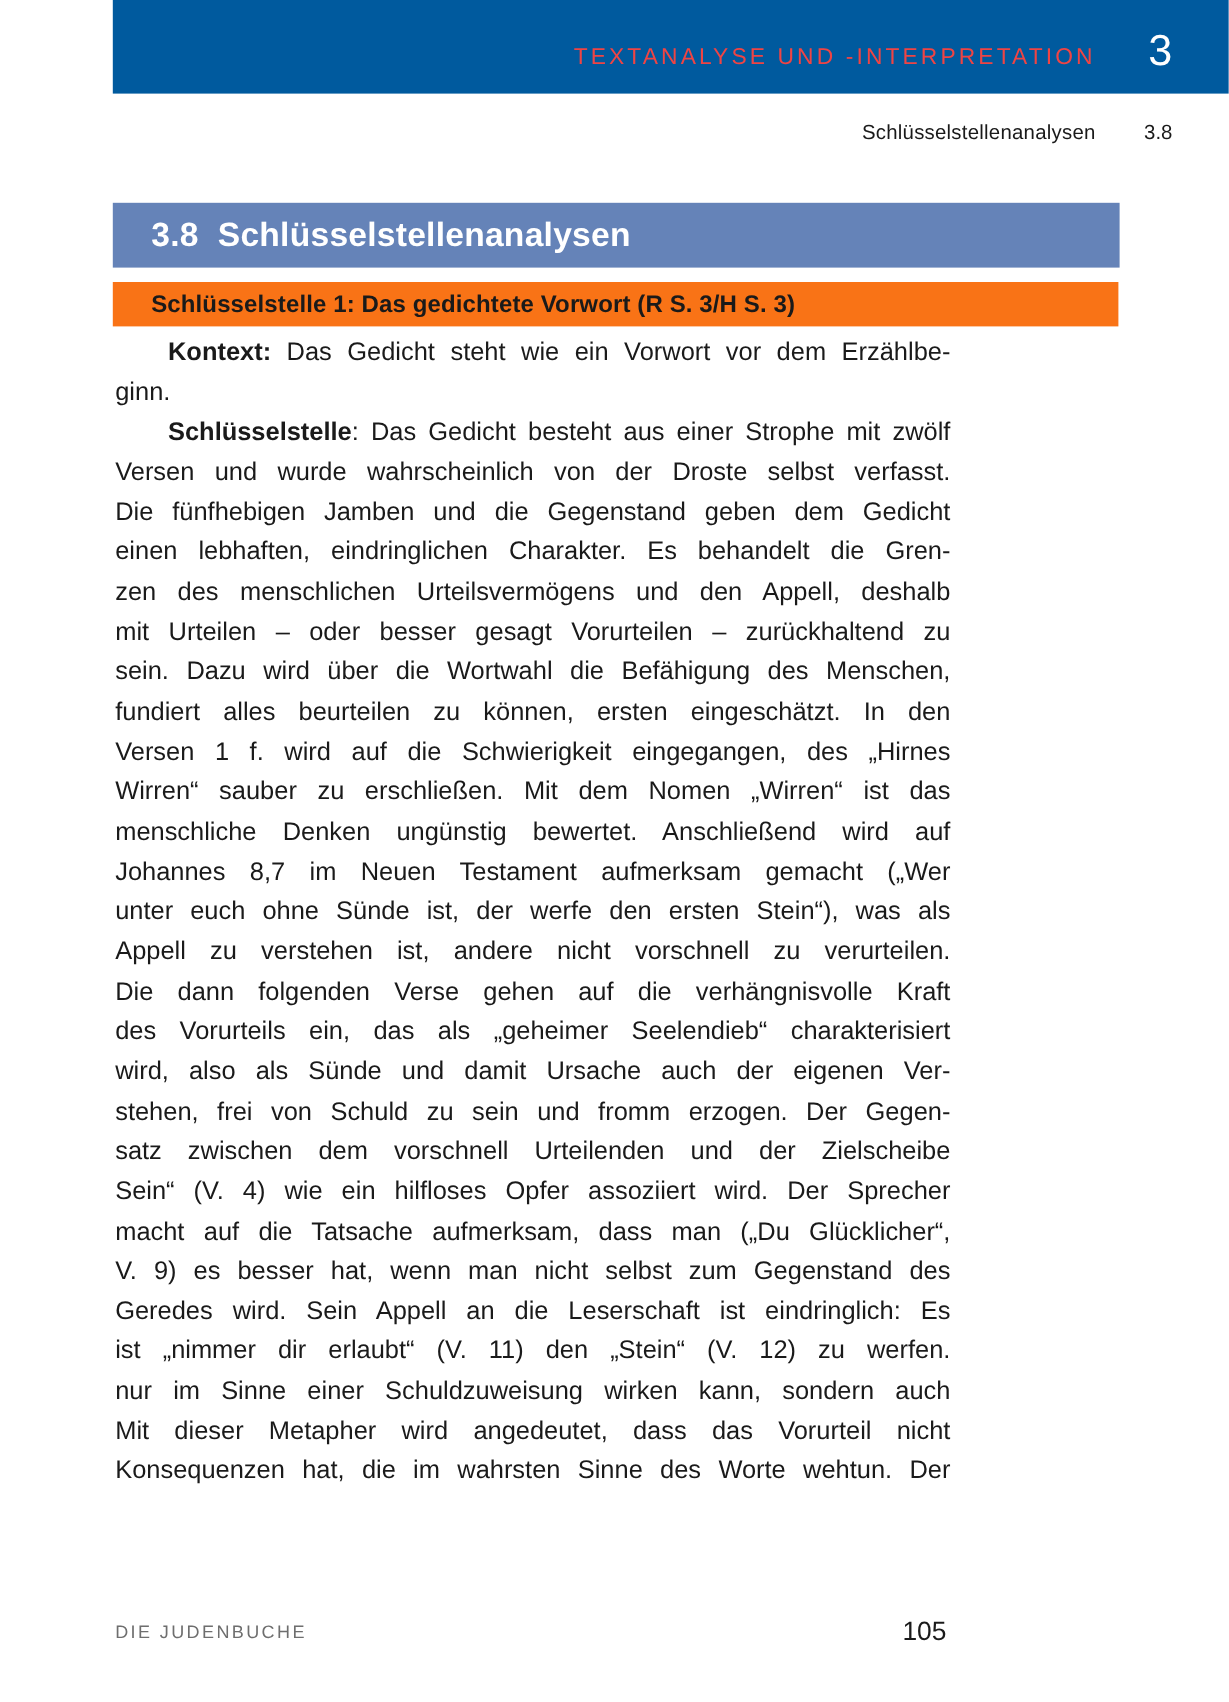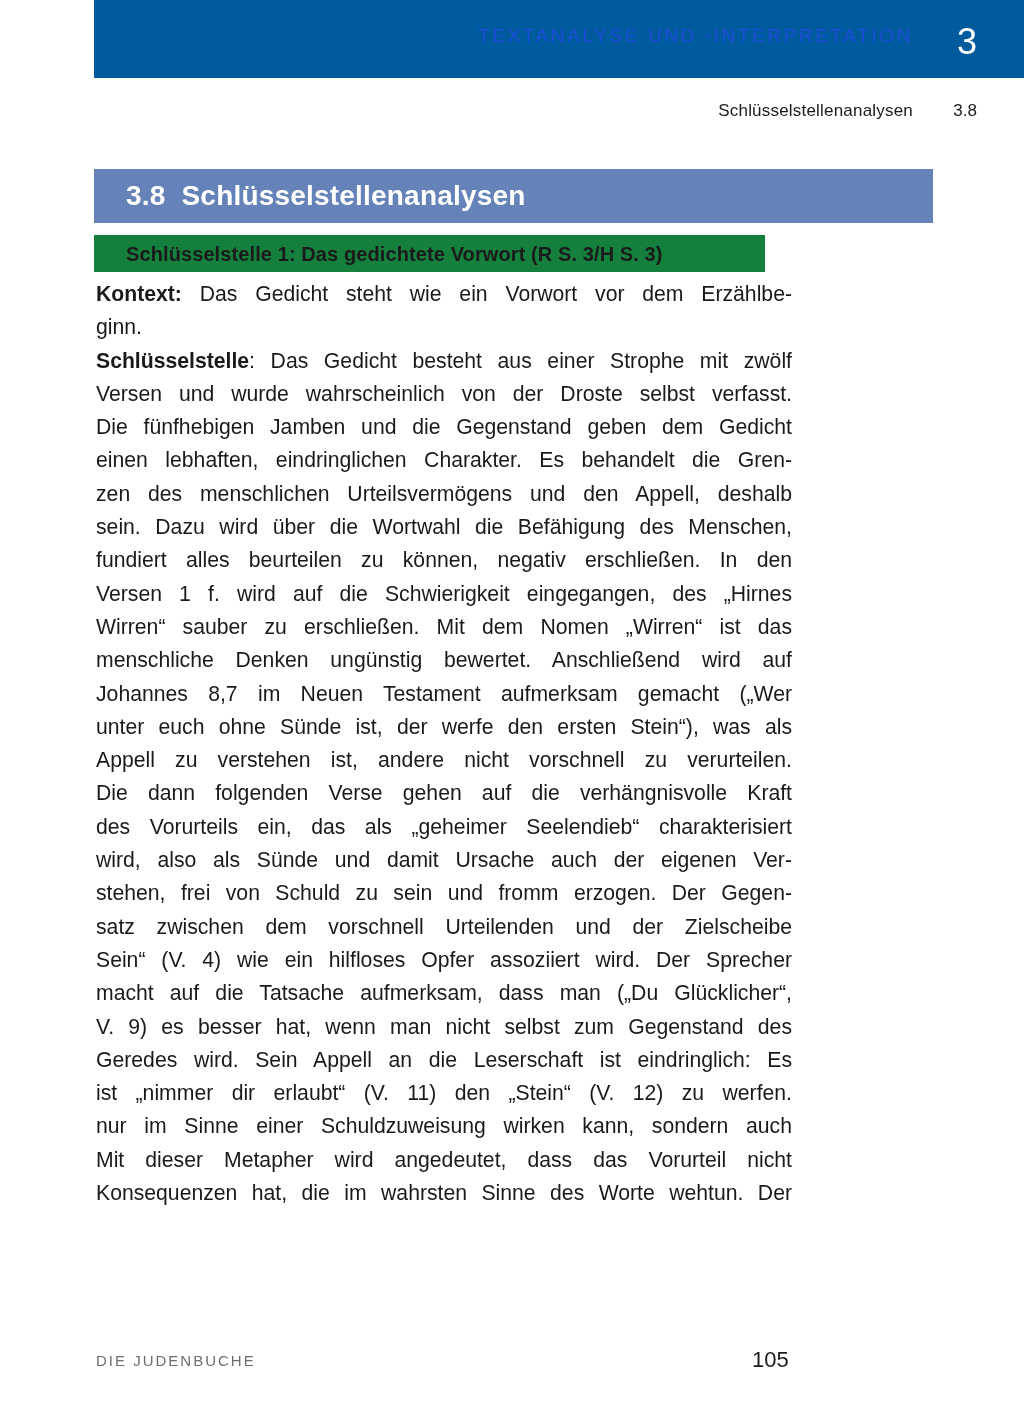--- a/index.html
+++ b/index.html
@@ -1,31 +1,31 @@
 <!DOCTYPE html>
 <html><head>
   <meta charset="utf-8">
   <style>
     html, body { margin: 0; padding: 0; background: #ffffff; }
     body { width: 1024px; height: 1418px; position: relative; overflow: hidden;
            font-family: "Liberation Sans", "DejaVu Sans", sans-serif; color: #1a1a1a; }
     .top-band { position: absolute; left: 94px; top: 0; width: 930px; height: 78px; background: #005a9e; }
-    .chapter-title { position: absolute; right: 111px; top: 24px; font-size: 19px; letter-spacing: 2.6px;
-                     color: #1d4ed8; line-height: 24px; }
+    .chapter-title { position: absolute; right: 111px; top: 36px; font-size: 19px; letter-spacing: 2.6px;
+                     color: #ef4444; line-height: 24px; }
     .chapter-num { position: absolute; right: 47px; top: 22px; font-size: 36px; color: #ffffff; line-height: 40px; }
     .running-head { position: absolute; right: 111px; top: 100px; font-size: 17px; color: #1a1a1a; line-height: 22px; letter-spacing: 0.2px;}
     .running-num { position: absolute; right: 47px; top: 100px; font-size: 17px; color: #1a1a1a; line-height: 22px; }
     .section-bar { position: absolute; left: 94px; top: 169px; width: 839px; height: 54px; background: #6583b8; }
     .section-title { position: absolute; left: 32px; top: 10px; font-size: 28px; color: #ffffff; font-weight: bold; line-height: 34px; letter-spacing: 0.2px;}
-    .sub-box { position: absolute; left: 94px; top: 235px; width: 671px; height: 37px; background: #15803d; }
+    .sub-box { position: absolute; left: 94px; top: 235px; width: 838px; height: 37px; background: #f97316; }
     .sub-title { position: absolute; left: 32px; top: 6px; font-size: 20px; font-weight: bold; color: #1a1a1a; line-height: 26px; letter-spacing: 0.1px;}
     .body-text { position: absolute; left: 96px; top: 277px; width: 696px; font-size: 21.2px; line-height: 33.3px; color: #1a1a1a; }
     .line { display: block; white-space: nowrap; text-align: justify; text-align-last: justify; height: 33.3px; }
     .line.last { text-align-last: left; }
-    .bold { font-weight: bold; }
+    .bold { font-weight: bold; margin-left: 44px; }
     .footer-left { position: absolute; left: 96px; top: 1352px; font-size: 15px; color: #6e6e6e; letter-spacing: 2px; line-height: 18px; }
     .footer-right { position: absolute; left: 752px; top: 1350px; font-size: 22px; color: #1a1a1a; line-height: 20px; }
   </style>
 </head>
 <body>
 
 <div class="top-band"></div>
 <div class="chapter-title">TEXTANALYSE UND -INTERPRETATION</div>
 <div class="chapter-num">3</div>
 
@@ -41,22 +41,23 @@
 </div>
 
 <div class="body-text">
   <span class="line"><span class="bold">Kontext:</span><span> Das Gedicht steht wie ein Vorwort vor dem Erzählbe-</span></span>
   <span class="line last">ginn.</span>
   <span class="line"><span class="bold">Schlüsselstelle</span><span>: Das Gedicht besteht aus einer Strophe mit zwölf</span></span>
   <span class="line">Versen und wurde wahrscheinlich von der Droste selbst verfasst.</span>
   <span class="line">Die fünfhebigen Jamben und die Gegenstand geben dem Gedicht</span>
   <span class="line">einen lebhaften, eindringlichen Charakter. Es behandelt die Gren-</span>
   <span class="line">zen des menschlichen Urteilsvermögens und den Appell, deshalb</span>
+  <span class="line">mit Urteilen – oder besser gesagt Vorurteilen – zurückhaltend zu</span>
   <span class="line">sein. Dazu wird über die Wortwahl die Befähigung des Menschen,</span>
-  <span class="line">fundiert alles beurteilen zu können, negativ erschließen. In den</span>
+  <span class="line">fundiert alles beurteilen zu können, ersten eingeschätzt. In den</span>
   <span class="line">Versen 1 f. wird auf die Schwierigkeit eingegangen, des „Hirnes</span>
   <span class="line">Wirren“ sauber zu erschließen. Mit dem Nomen „Wirren“ ist das</span>
   <span class="line">menschliche Denken ungünstig bewertet. Anschließend wird auf</span>
   <span class="line">Johannes 8,7 im Neuen Testament aufmerksam gemacht („Wer</span>
   <span class="line">unter euch ohne Sünde ist, der werfe den ersten Stein“), was als</span>
   <span class="line">Appell zu verstehen ist, andere nicht vorschnell zu verurteilen.</span>
   <span class="line">Die dann folgenden Verse gehen auf die verhängnisvolle Kraft</span>
   <span class="line">des Vorurteils ein, das als „geheimer Seelendieb“ charakterisiert</span>
   <span class="line">wird, also als Sünde und damit Ursache auch der eigenen Ver-</span>
   <span class="line">stehen, frei von Schuld zu sein und fromm erzogen. Der Gegen-</span>

